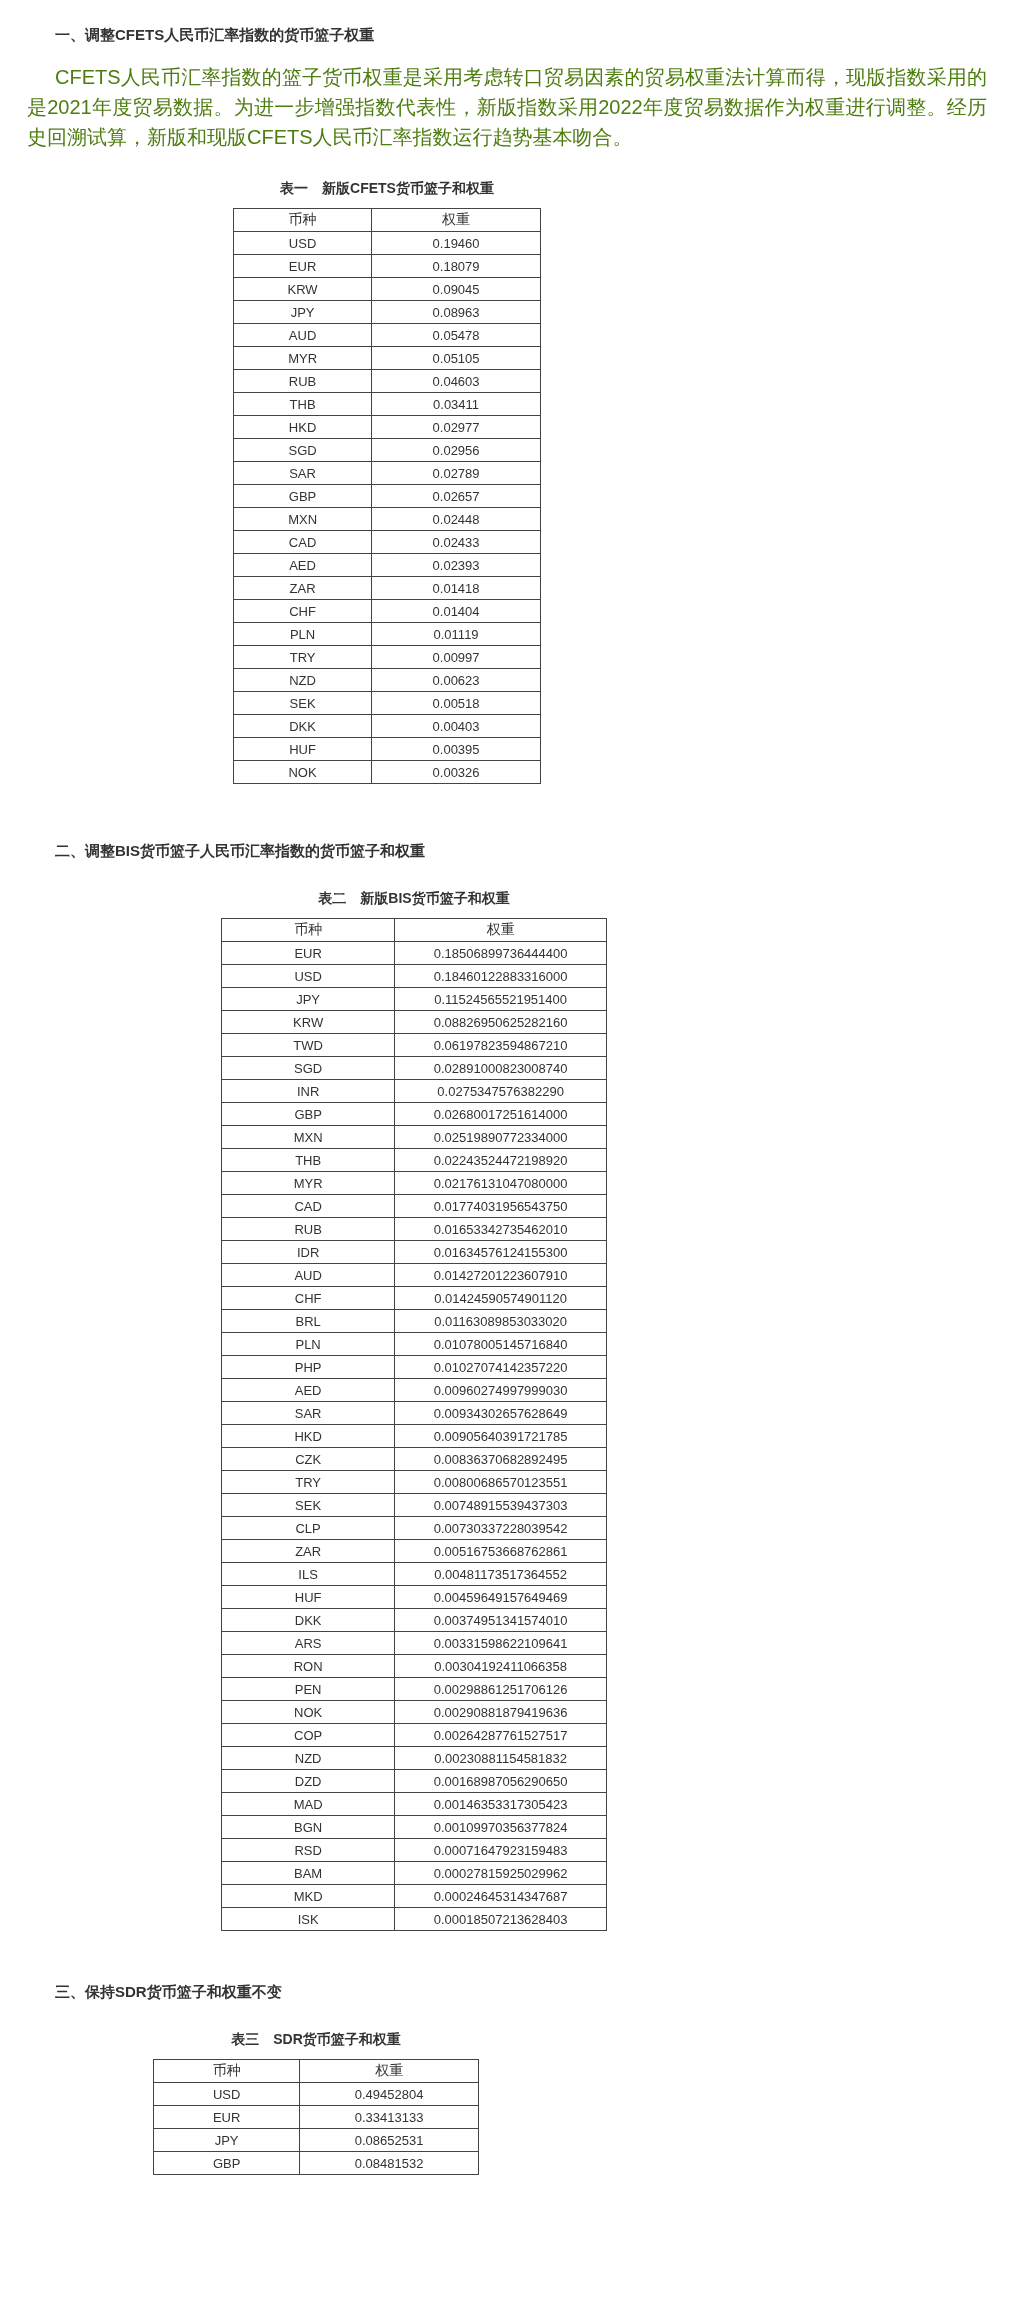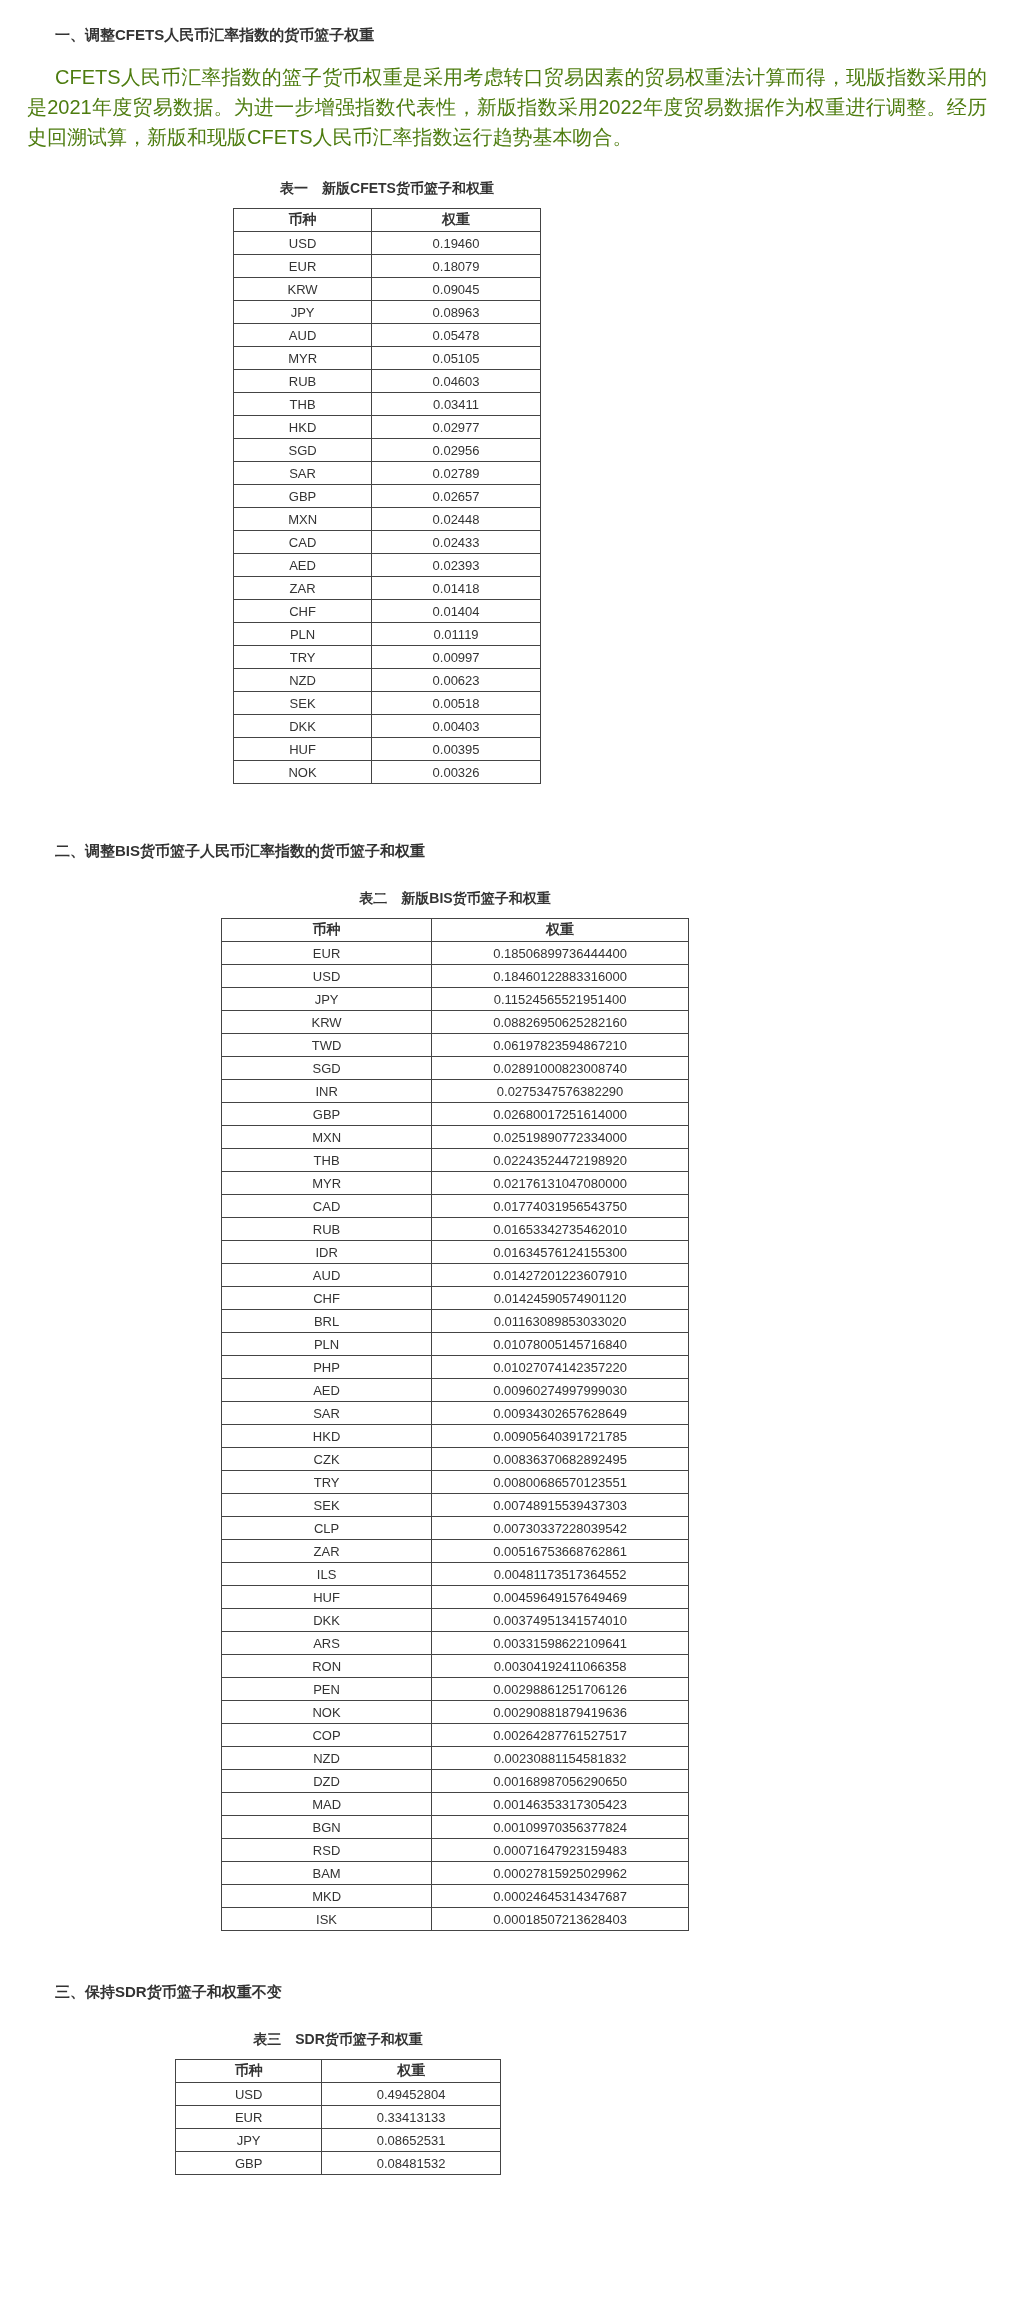--- a/index.html
+++ b/index.html
@@ -32,22 +32,22 @@
     line-height: 30px;
     text-indent: 28px;
     text-align: justify;
     margin: 16px 0 0 0;
     color: #4d7c0f;
   }
   .table-wrap {
     margin-top: 28px;
   }
   .table-wrap.t1 { width: 308px; margin-left: 206px; }
-  .table-wrap.t2 { width: 468px; margin-left: 194px; }
-  .table-wrap.t3 { width: 326px; margin-left: 104px; padding-left: 44px; }
+  .table-wrap.t2 { width: 386px; margin-left: 194px; }
+  .table-wrap.t3 { width: 326px; margin-left: 82px; padding-left: 44px; }
   .table-caption {
     font-size: 14px;
     font-weight: 600;
     text-align: center;
     margin: 0 0 10px 0;
     color: #333333;
   }
   table.wtable {
     border-collapse: collapse;
     width: 100%;
@@ -61,21 +61,21 @@
     text-align: center;
     vertical-align: middle;
     padding: 0 2px;
     font-size: 13px;
     color: #333333;
     overflow: hidden;
     white-space: nowrap;
   }
   table.wtable th {
     font-size: 14px;
-    font-weight: 700;
+    font-weight: 400;
   }
   .section { margin-top: 0; }
   .section.s2 { margin-top: 56px; }
   .section.s3 { margin-top: 50px; }
 </style>
 </head>
 <body>
 
 <div class="page">
 

